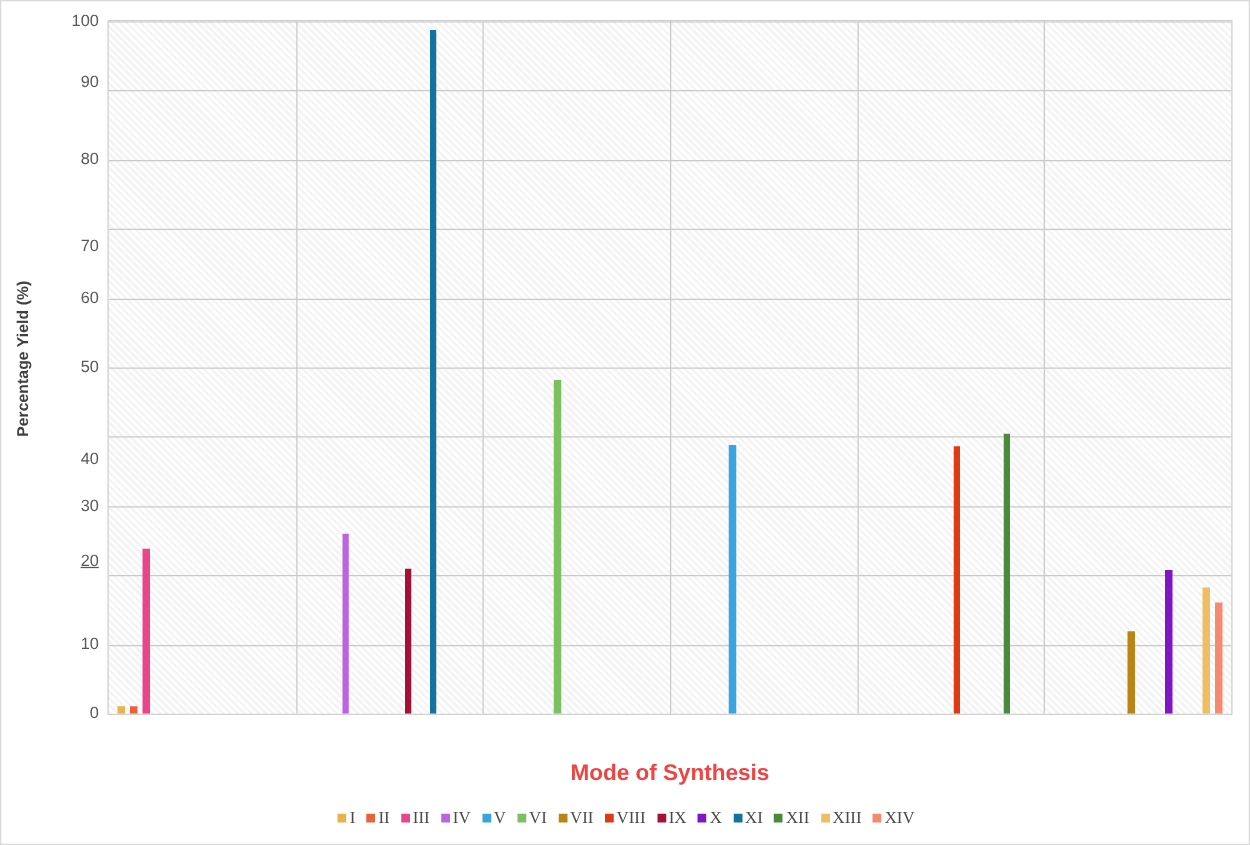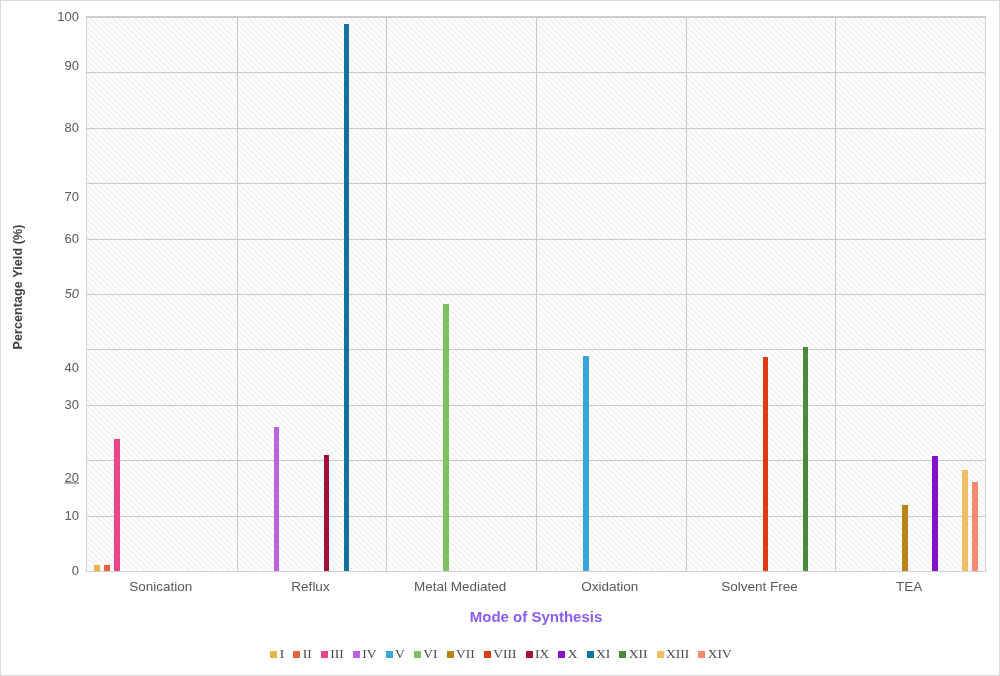--- a/index.html
+++ b/index.html
@@ -91,23 +91,23 @@
     position:absolute;
     transform:translateX(-50%);
     font-size:13.5px;
     color:#595959;
     white-space:nowrap;
   }
   #xlabel{
     position:absolute;
     left:85px;top:607px;width:900px;
     text-align:center;
-    font-size:15px;
+    font-size:18px;
     font-weight:bold;
-    color:#8b5cf6;
+    color:#ef4444;
   }
   
   #legend{
     position:absolute;
     left:0;top:645px;width:1000px;
     display:flex;
     justify-content:center;
     align-items:center;
     gap:9px;
   }
@@ -129,24 +129,24 @@
 
 <div id="chart-frame">
 
   <div id="ylabel">
     <span>Percentage Yield (%)</span>
   </div>
 
   <div id="ytick-col">
       <div class="ytick" style="top: 569px;">0</div>
       <div class="ytick" style="top: 513.6px;">10</div>
-      <div class="ytick" style="top: 476px; text-decoration: underline;">20</div>
+      <div class="ytick" style="top: 447px; text-decoration: underline;">20</div>
       <div class="ytick" style="top: 402.8px; margin-left: 24px;">30</div>
       <div class="ytick" style="top: 366px; text-align: center;">40</div>
-      <div class="ytick" style="top: 292px; font-style: italic;">50</div>
+      <div class="ytick" style="top: 292px;">50</div>
       <div class="ytick" style="top: 236.6px;">60</div>
       <div class="ytick" style="top: 195px;">70</div>
       <div class="ytick" style="top: 125.8px; margin-left: 16px;">80</div>
       <div class="ytick" style="top: 64px; text-align: right;">90</div>
       <div class="ytick" style="top: 15px;">100</div>
     </div>
 
   <div id="plot">
     <div id="plot-hatch"></div>
   <div class="hgrid" style="top: 498.6px;"></div>
@@ -173,28 +173,20 @@
       <div class="bar" title="VI: 48.2%" style="left: 356.45px; width: 5.5px; height: 267.028px; background: rgb(124, 192, 98);"></div>
       <div class="bar" title="V: 38.9%" style="left: 496.139px; width: 5.5px; height: 215.506px; background: rgb(56, 165, 224);"></div>
       <div class="bar" title="VIII: 38.6%" style="left: 675.739px; width: 5.5px; height: 213.844px; background: rgb(222, 58, 19);"></div>
       <div class="bar" title="XII: 40.5%" style="left: 715.65px; width: 5.5px; height: 224.37px; background: rgb(74, 138, 60);"></div>
       <div class="bar" title="VII: 12%" style="left: 815.428px; width: 5.5px; height: 66.48px; background: rgb(187, 132, 23);"></div>
       <div class="bar" title="X: 20.8%" style="left: 845.361px; width: 5.5px; height: 115.232px; background: rgb(130, 20, 200);"></div>
       <div class="bar" title="XIII: 18.2%" style="left: 875.294px; width: 5.5px; height: 100.828px; background: rgb(240, 190, 98);"></div>
       <div class="bar" title="XIV: 16%" style="left: 885.272px; width: 5.5px; height: 88.64px; background: rgb(245, 138, 112);"></div>
     </div>
 
-  <div id="xtick-row">
-      <div class="xtick" style="left: 74.8333px;">Sonication</div>
-      <div class="xtick" style="left: 224.5px;">Reflux</div>
-      <div class="xtick" style="left: 374.167px;">Metal Mediated</div>
-      <div class="xtick" style="left: 523.833px;">Oxidation</div>
-      <div class="xtick" style="left: 673.5px;">Solvent Free</div>
-      <div class="xtick" style="left: 823.167px;">TEA</div>
-    </div>
 
   <div id="xlabel">Mode of Synthesis</div>
 
   <div id="legend">
       <div class="legend-item">
         <span class="legend-swatch" style="background: rgb(232, 178, 76);"></span>
         <span class="legend-text">I</span>
       </div>
       <div class="legend-item">
         <span class="legend-swatch" style="background: rgb(232, 99, 60);"></span>

